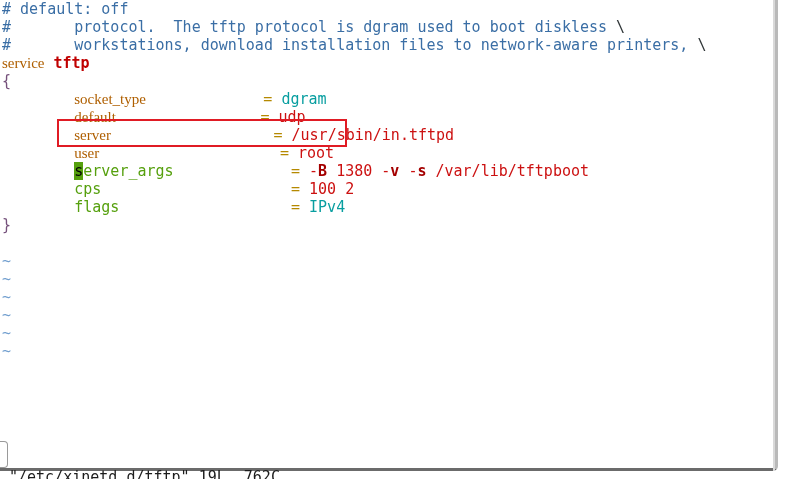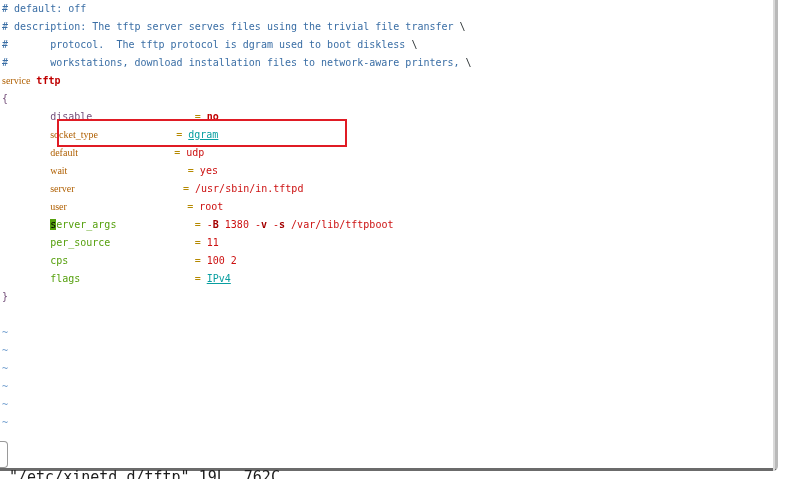--- a/index.html
+++ b/index.html
@@ -3,29 +3,29 @@
 <meta charset="utf-8">
 <style>
   * { margin:0; padding:0; box-sizing:border-box; }
   html,body { width:791px; height:479px; background:#ffffff; overflow:hidden;
     font-family:"DejaVu Sans Mono","Liberation Mono",monospace; }
   .terminal { position:absolute; left:0; top:0; width:778px; height:471px;
     background:var(--terminal_bg,#fff);
     border-right:3px solid var(--border_right,#b9b9b9);
     border-bottom:3px solid var(--border_bottom,#6b6b6b);
     border-bottom-right-radius:5px; }
-  .buffer { position:absolute; left:2px; top:0; font-size:10px; line-height:18px; }
+  .buffer { position:absolute; left:2px; top:0; font-size:15px; line-height:18px; }
   .row { height:18px; white-space:pre; }
   .c-comment { color:var(--comment); }
   .c-kw      { color:var(--keyword);font-family:Liberation Serif, serif; }
   .c-eq      { color:var(--equals); }
   .c-red     { color:var(--value_red);text-align:right; }
   .c-boldred { color:var(--value_bold_red); font-weight:bold; }
   .c-flag    { color:var(--flag_letter); font-weight:bold; }
-  .c-teal    { color:var(--teal);text-decoration:underline; }
+  .c-teal    { color:var(--teal); }
   .c-purple  { color:var(--purple); }
   .c-green   { color:var(--green); }
   .c-cursor  { background:var(--green); color:var(--cursor_text); }
   .c-tilde   { color:var(--tilde); }
   .c-esc     { color:var(--escape); }
   .c-plain   { color:var(--status_text); }
   .highlight-box { position:absolute; left:57px; top:119px; width:290px; height:28px;
     border:2px solid var(--annotation_box); pointer-events:none; }
   .statusline { position:absolute; left:0; top:450px; width:100%; height:18px;
     font-size:15px; line-height:18px; color:var(--status_text); white-space:pre; }
@@ -35,33 +35,29 @@
     border-top-right-radius:4px; border-bottom-right-radius:4px; }
   .right-edge { position:absolute; right:0; top:0; width:2px; height:471px;
     background:#d9d9d9; }
 </style>
 </head>
 <body style="--terminal_bg: #ffffff; --comment: #3a6ea5; --keyword: #af5f00; --equals: #b58900; --value_red: #cc1111; --value_bold_red: #c00000; --flag_letter: #a40000; --teal: #089ea0; --purple: #75507b; --green: #56a00e; --cursor_text: #000000; --tilde: #729fcf; --escape: #2e3436; --status_text: #1c1c1c; --annotation_box: #e01b24; --border_right: #b9b9b9; --border_bottom: #6b6b6b;">
 
 <div class="terminal">
   <div class="buffer" id="buffer">
       <div class="row"><span class="c-comment"># default: off</span></div>
-      <div class="row"><span class="c-comment"># description: The tftp server serves files using the trivial file transfer </span><span class="c-esc">\</span></div>
       <div class="row"><span class="c-comment">#       protocol.  The tftp protocol is dgram used to boot diskless </span><span class="c-esc">\</span></div>
       <div class="row"><span class="c-comment">#       workstations, download installation files to network-aware printers, </span><span class="c-esc">\</span></div>
       <div class="row"><span class="c-kw">service</span><span class="c-plain"> </span><span class="c-boldred">tftp</span></div>
       <div class="row"><span class="c-purple">{</span></div>
-      <div class="row"><span class="c-plain">        </span><span class="c-purple">disable</span><span class="c-plain">                 </span><span class="c-eq">= </span><span class="c-boldred">no</span></div>
       <div class="row"><span class="c-plain">        </span><span class="c-kw">socket_type</span><span class="c-plain">             </span><span class="c-eq">= </span><span class="c-teal">dgram</span></div>
       <div class="row"><span class="c-plain">        </span><span class="c-kw">default</span><span class="c-plain">                </span><span class="c-eq">= </span><span class="c-red">udp</span></div>
-      <div class="row"><span class="c-plain">        </span><span class="c-kw">wait</span><span class="c-plain">                    </span><span class="c-eq">= </span><span class="c-red">yes</span></div>
       <div class="row"><span class="c-plain">        </span><span class="c-kw">server</span><span class="c-plain">                  </span><span class="c-eq">= </span><span class="c-red">/usr/sbin/in.tftpd</span></div>
       <div class="row"><span class="c-plain">        </span><span class="c-kw">user</span><span class="c-plain">                    </span><span class="c-eq">= </span><span class="c-red">root</span></div>
       <div class="row"><span class="c-plain">        </span><span class="c-cursor">s</span><span class="c-green">erver_args</span><span class="c-plain">             </span><span class="c-eq">= </span><span class="c-red">-</span><span class="c-flag">B</span><span class="c-red"> 1380 -</span><span class="c-flag">v</span><span class="c-red"> -</span><span class="c-flag">s</span><span class="c-red"> /var/lib/tftpboot</span></div>
-      <div class="row"><span class="c-plain">        </span><span class="c-green">per_source</span><span class="c-plain">              </span><span class="c-eq">= </span><span class="c-red">11</span></div>
       <div class="row"><span class="c-plain">        </span><span class="c-green">cps</span><span class="c-plain">                     </span><span class="c-eq">= </span><span class="c-red">100 2</span></div>
       <div class="row"><span class="c-plain">        </span><span class="c-green">flags</span><span class="c-plain">                   </span><span class="c-eq">= </span><span class="c-teal">IPv4</span></div>
       <div class="row"><span class="c-purple">}</span></div>
       <div class="row"></div>
       <div class="row"><span class="c-tilde">~</span></div>
       <div class="row"><span class="c-tilde">~</span></div>
       <div class="row"><span class="c-tilde">~</span></div>
       <div class="row"><span class="c-tilde">~</span></div>
       <div class="row"><span class="c-tilde">~</span></div>
       <div class="row"><span class="c-tilde">~</span></div>

